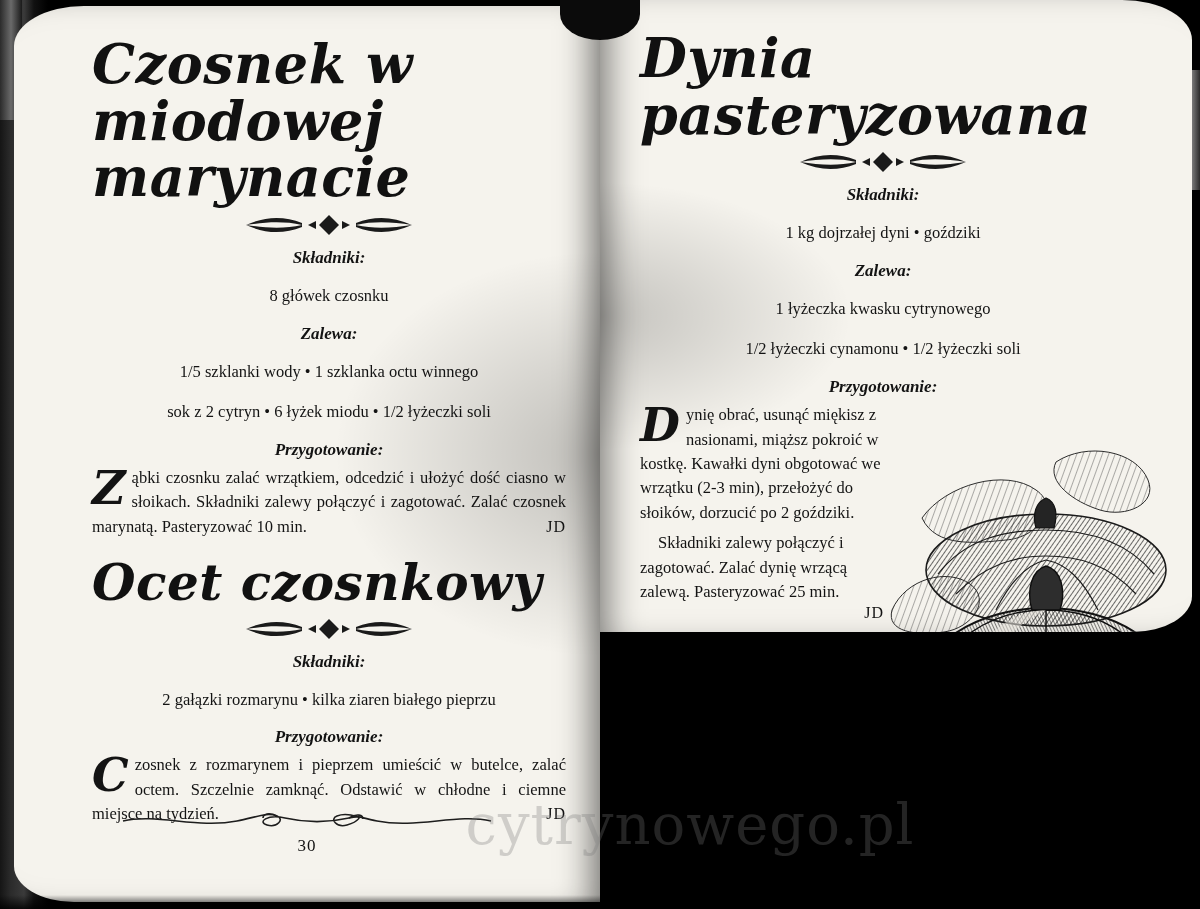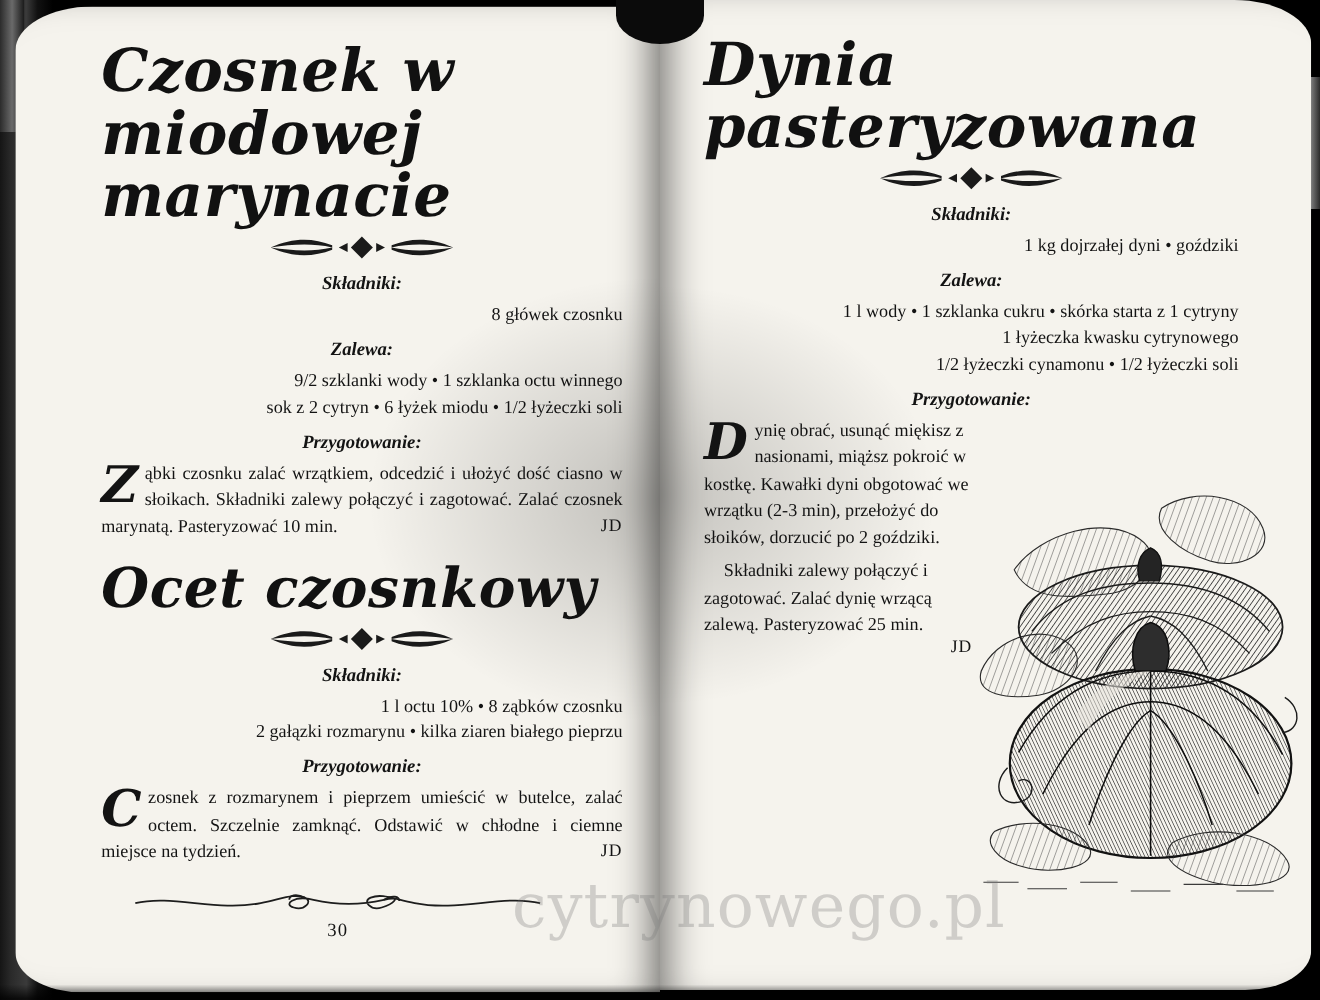--- a/index.html
+++ b/index.html
@@ -48,21 +48,21 @@
     box-shadow: inset -26px 0 34px -18px rgba(0,0,0,0.55);
     background:
       radial-gradient(ellipse at 100% 50%, rgba(0,0,0,0.22) 0%, rgba(0,0,0,0) 32%),
       #f5f3ed;
   }
   
   .page-right {
     left: 600px;
     top: 0px;
     width: 592px;
-    height: 900px;
+    height: 632px;
     border-top-right-radius: 70px 40px;
     border-bottom-right-radius: 60px 36px;
     box-shadow: inset 26px 0 34px -18px rgba(0,0,0,0.5);
     background:
       radial-gradient(ellipse at 0% 50%, rgba(0,0,0,0.2) 0%, rgba(0,0,0,0) 30%),
       #f5f3ed;
   }
 
   
   .spine-notch {
@@ -130,24 +130,24 @@
   .sect-head {
     text-align: center;
     font-style: italic;
     font-weight: 700;
     font-size: 17px;
     margin: 10px 0 6px;
     font-family: "Liberation Serif", serif;
   }
 
   .centered-line {
-    text-align: right;
+    text-align: center;
     font-size: 16.5px;
     line-height: 1.45;
-    margin: 0;
+    margin: 16px;
   }
 
   .para {
     font-size: 16.5px;
     line-height: 1.48;
     text-align: left;
     margin: 6px 0 0;
     position: relative;
   }
   .para.justify { text-align: justify; }
@@ -240,21 +240,21 @@
             <path d="M64 13 L 72 9 L 72 17 Z"></path>
             <path d="M106 13 L 98 9 L 98 17 Z"></path>
           </g>
         </svg>
       </div>
 
       <div class="sect-head">Składniki:</div>
       <p class="centered-line">8 główek czosnku</p>
 
       <div class="sect-head">Zalewa:</div>
-      <p class="centered-line">9/2 szklanki wody • 1 szklanka octu winnego</p>
+      <p class="centered-line">1/5 szklanki wody • 1 szklanka octu winnego</p>
       <p class="centered-line">sok z 2 cytryn • 6 łyżek miodu • 1/2 łyżeczki soli</p>
 
       <div class="sect-head">Przygotowanie:</div>
       <p class="para justify">
         <span class="dropcap">Z</span><span>ąbki czosnku zalać wrzątkiem, odcedzić i ułożyć dość ciasno w słoikach. Składniki zalewy połączyć i zagotować. Zalać czosnek marynatą. Pasteryzować 10 min.</span>
         <span class="signature">JD</span>
       </p>
 
       <div style="clear:both"></div>
 
@@ -268,21 +268,20 @@
             <path d="M168 13 C 148 4, 130 4, 112 11 L 112 13 C 130 9, 148 10, 168 13 Z"></path>
             <path d="M168 13 C 148 22, 130 22, 112 15 L 112 13 C 130 17, 148 16, 168 13 Z"></path>
             <path d="M85 3 L 95 13 L 85 23 L 75 13 Z"></path>
             <path d="M64 13 L 72 9 L 72 17 Z"></path>
             <path d="M106 13 L 98 9 L 98 17 Z"></path>
           </g>
         </svg>
       </div>
 
       <div class="sect-head">Składniki:</div>
-      <p class="centered-line">1 l octu 10% • 8 ząbków czosnku</p>
       <p class="centered-line">2 gałązki rozmarynu • kilka ziaren białego pieprzu</p>
 
       <div class="sect-head">Przygotowanie:</div>
       <p class="para justify">
         <span class="dropcap">C</span><span>zosnek z rozmarynem i pieprzem umieścić w butelce, zalać octem. Szczelnie zamknąć. Odstawić w chłodne i ciemne miejsce na tydzień.</span>
         <span class="signature">JD</span>
       </p>
 
       <div class="footer">
         <div class="flourish">
@@ -315,21 +314,20 @@
             <path d="M64 13 L 72 9 L 72 17 Z"></path>
             <path d="M106 13 L 98 9 L 98 17 Z"></path>
           </g>
         </svg>
       </div>
 
       <div class="sect-head">Składniki:</div>
       <p class="centered-line">1 kg dojrzałej dyni • goździki</p>
 
       <div class="sect-head">Zalewa:</div>
-      <p class="centered-line">1 l wody • 1 szklanka cukru • skórka starta z 1 cytryny</p>
       <p class="centered-line">1 łyżeczka kwasku cytrynowego</p>
       <p class="centered-line">1/2 łyżeczki cynamonu • 1/2 łyżeczki soli</p>
 
       <div class="sect-head">Przygotowanie:</div>
 
       <div class="recipe-body-right">
         <p class="para">
           <span class="dropcap">D</span><span>ynię obrać, usunąć miękisz z nasionami, miąższ pokroić w kostkę. Kawałki dyni obgotować we wrzątku (2-3 min), przełożyć do słoików, dorzucić po 2 goździki.</span>
         </p>
         <p class="para" style="text-indent:18px">

